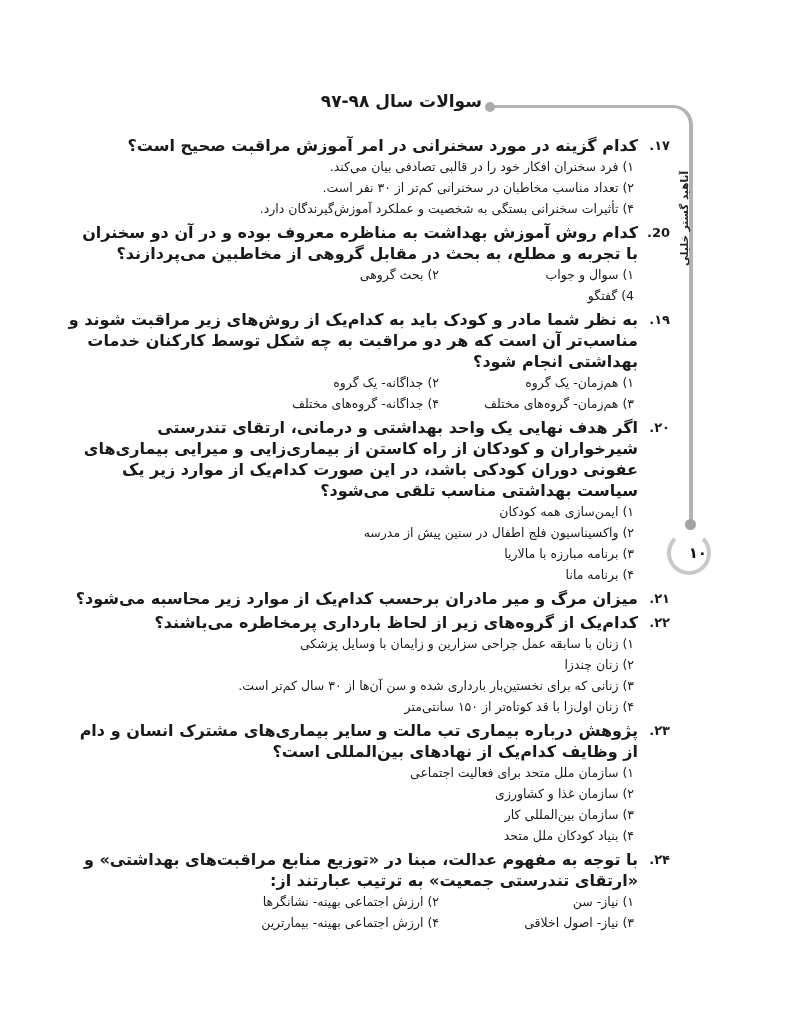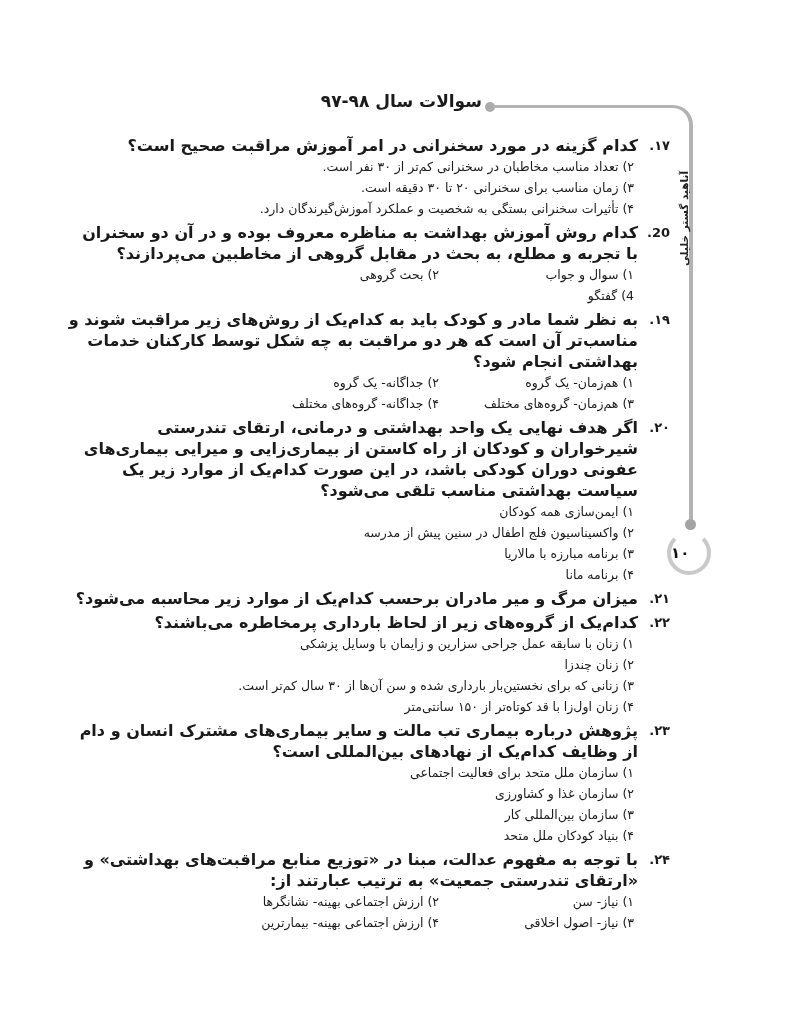--- a/index.html
+++ b/index.html
@@ -19,21 +19,21 @@
   .h-rule{position:absolute;left:493px;top:105px;width:175px;height:3px;background:#b3b3b3;border-radius:2px;}
   .corner-rule{
     position:absolute;left:665px;top:105px;width:28px;height:34px;box-sizing:border-box;
     border-top:3px solid #b3b3b3;border-right:4px solid #b3b3b3;border-top-right-radius:20px;
   }
   .v-rule{position:absolute;left:689px;top:136px;width:4px;height:386px;background:#b3b3b3;}
   .v-dot{position:absolute;left:685px;top:519px;width:11px;height:11px;border-radius:50%;background:#a3a3a3;}
   .page-circle{
     position:absolute;left:667px;top:531px;width:44px;height:44px;box-sizing:border-box;
     border:4px solid #c9c9c9;border-top-color:transparent;border-radius:50%;
-    display:flex;align-items:center;justify-content:flex-end;background:#fff;
+    display:flex;align-items:center;justify-content:flex-start;background:#fff;
   }
   .page-circle span{font-size:15px;font-weight:bold;color:#111;}
   .watermark{
     position:absolute;left:678px;top:266px;transform-origin:0 0;transform:rotate(-90deg);
     font-size:10.5px;font-weight:bold;white-space:nowrap;letter-spacing:.5px;color:#222;
   }
 
   
   .content{position:absolute;top:135px;right:118px;left:68px;}
   .question{margin-bottom:3px;}
@@ -61,22 +61,22 @@
   </div>
 
   <main class="content">
 
     <section class="question">
       <div class="q-head">
         <span class="q-num">۱۷.</span>
         <p class="q-text">کدام گزینه در مورد سخنرانی در امر آموزش مراقبت صحیح است؟</p>
       </div>
       <div class="opts">
+        <div class="opt">۱) فرد سخنران افکار خود را در قالبی تصادفی بیان می‌کند.</div>
         <div class="opt">۲) تعداد مناسب مخاطبان در سخنرانی کم‌تر از ۳۰ نفر است.</div>
-        <div class="opt">۳) زمان مناسب برای سخنرانی ۲۰ تا ۳۰ دقیقه است.</div>
         <div class="opt">۴) تأثیرات سخنرانی بستگی به شخصیت و عملکرد آموزش‌گیرندگان دارد.</div>
       </div>
     </section>
 
     <section class="question">
       <div class="q-head">
         <span class="q-num">20.</span>
         <p class="q-text">کدام روش آموزش بهداشت به مناظره معروف بوده و در آن دو سخنران با تجربه و مطلع، به بحث در مقابل گروهی از مخاطبین می‌پردازند؟</p>
       </div>
       <div class="opts grid">

